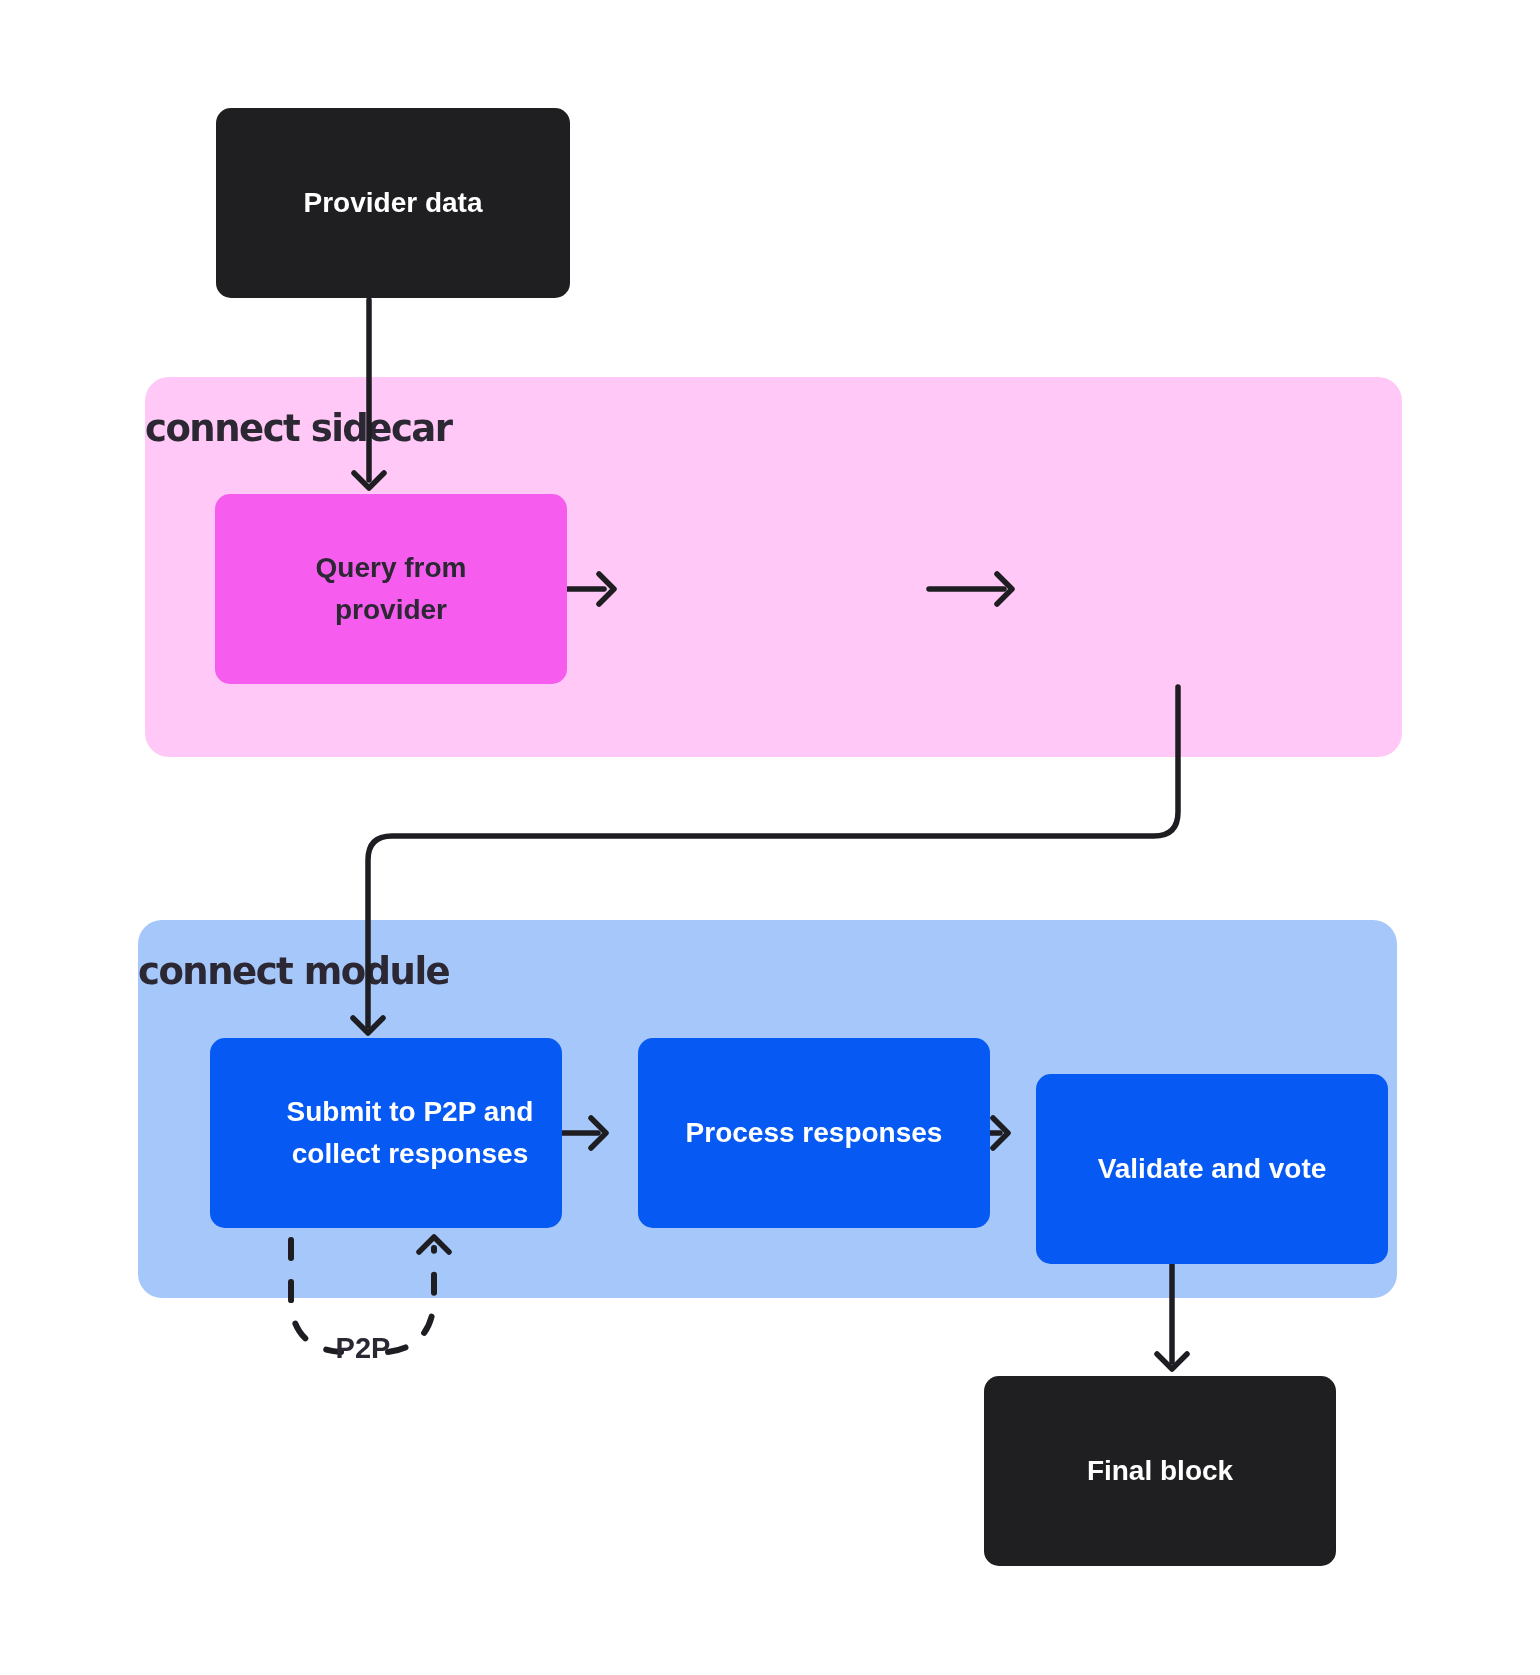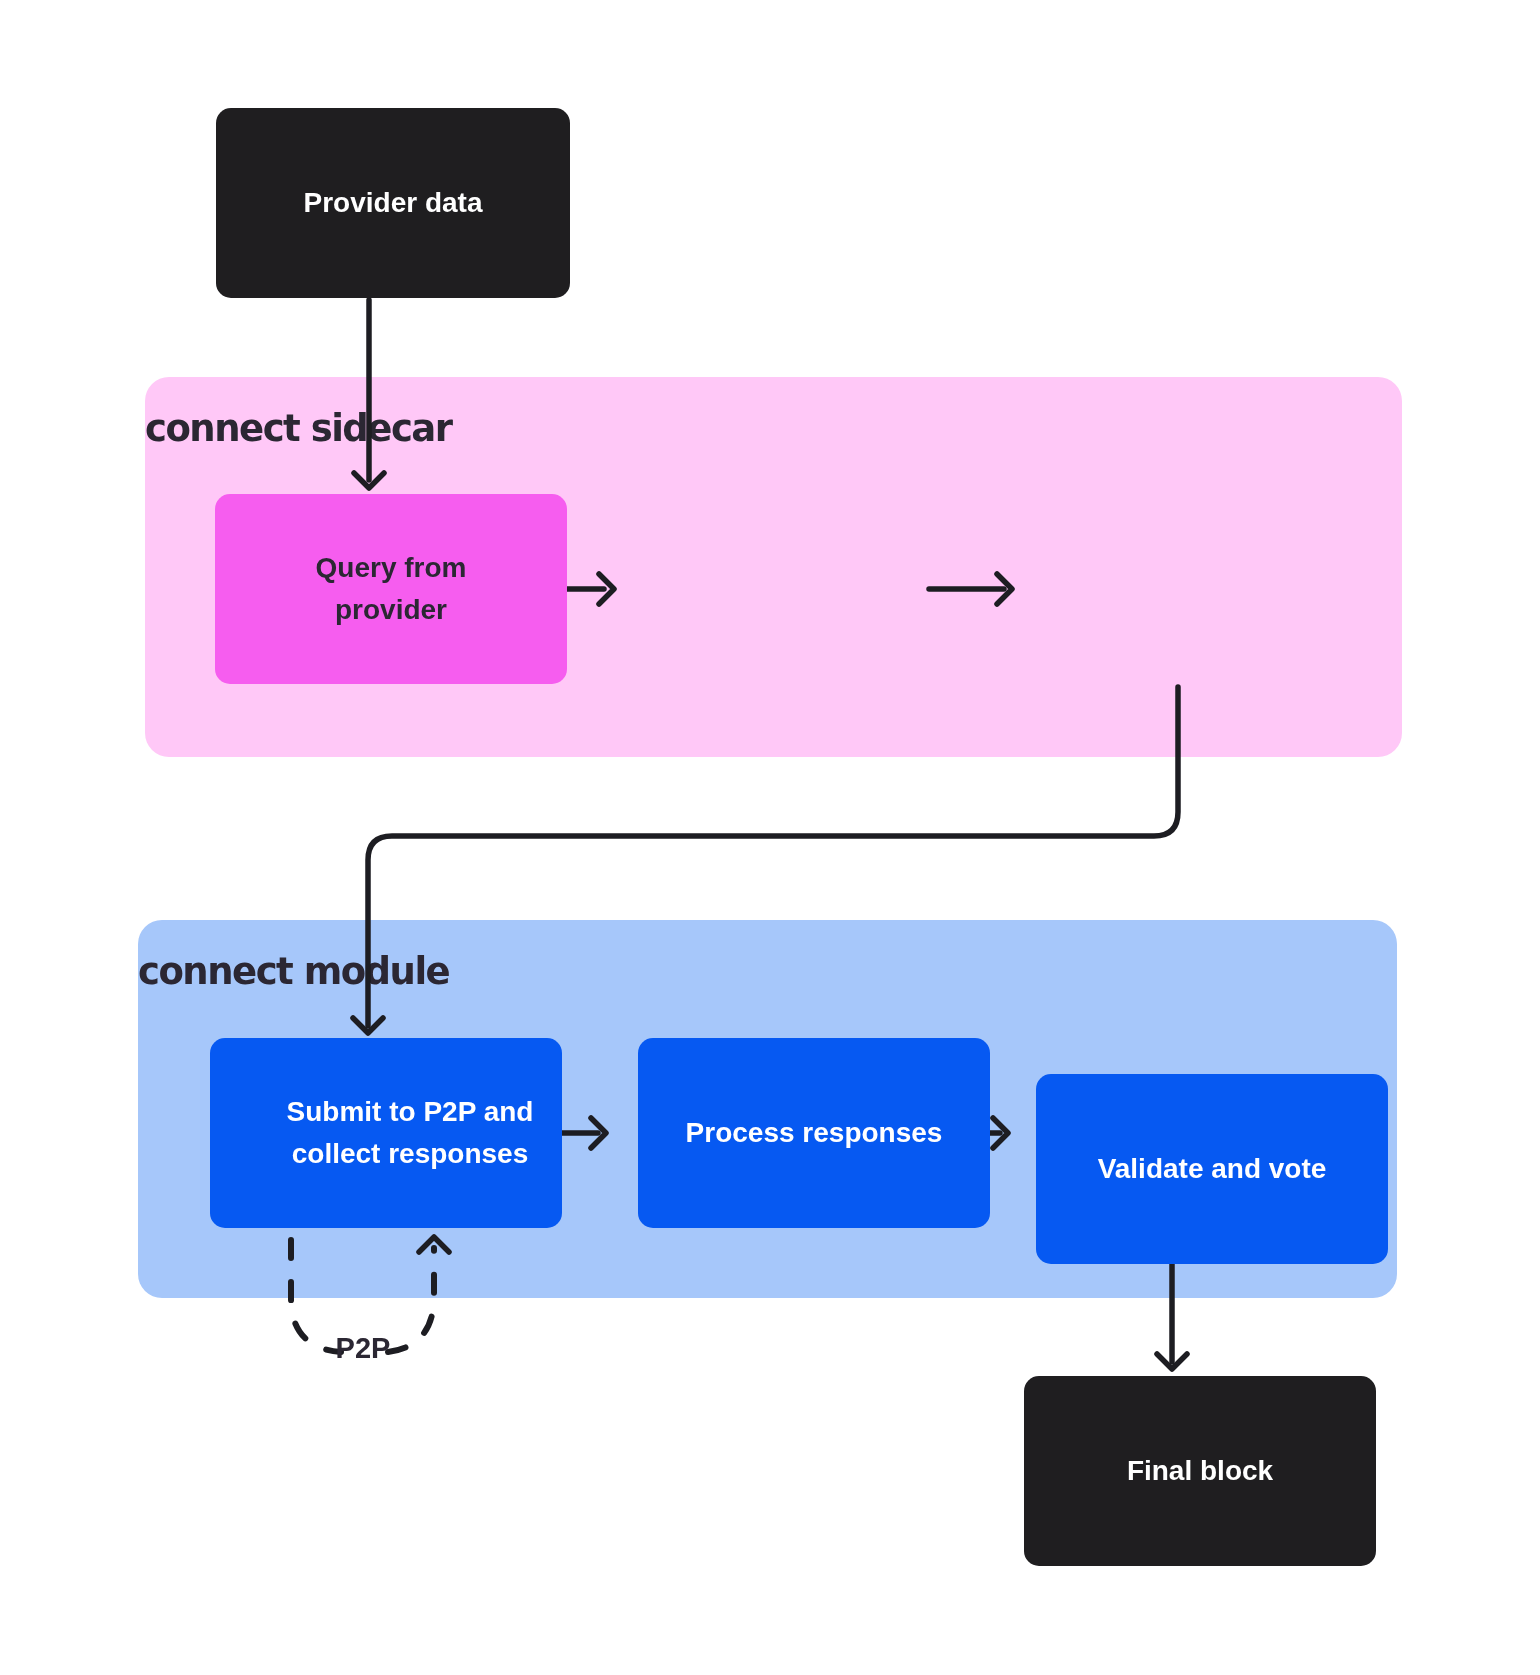--- a/index.html
+++ b/index.html
@@ -61,21 +61,21 @@
   .node-magenta{background:var(--sidecar-node);color:var(--dark-text);}
   .node-blue{background:var(--module-node);color:var(--light-text);}
 
   .node-provider{left:216px;top:108px;width:354px;}
   .node-query{left:215px;top:494px;}
   .node-process-queried{left:619px;top:494px;}
   .node-submit-local{left:1023px;top:494px;}
   .node-submit-p2p{left:210px;top:1038px;padding-left:48px;}
   .node-process-responses{left:614px;top:1038px;margin-left:24px;}
   .node-validate{left:1036px;top:1038px;margin-top:36px;}
-  .node-final{left:1024px;top:1376px;}
+  .node-final{left:984px;top:1376px;}
 
   .arrow-layer{
     position:absolute;left:0;top:0;width:1540px;height:1675px;
     z-index:2;
     pointer-events:none;
   }
   .arrow-layer path{
     fill:none;
     stroke:var(--arrow);
     stroke-width:5.5px;

